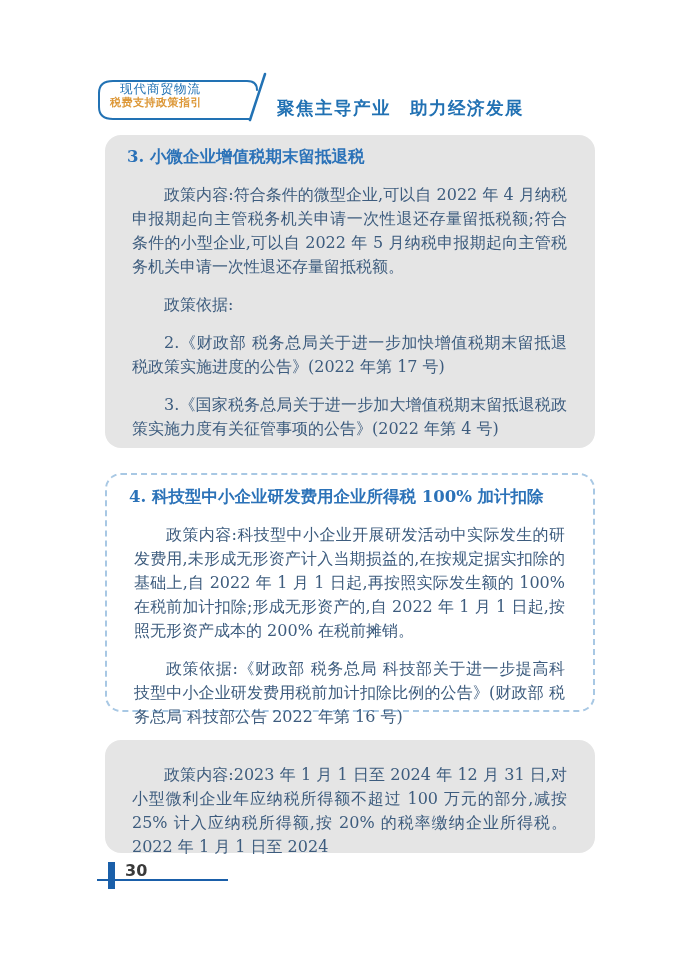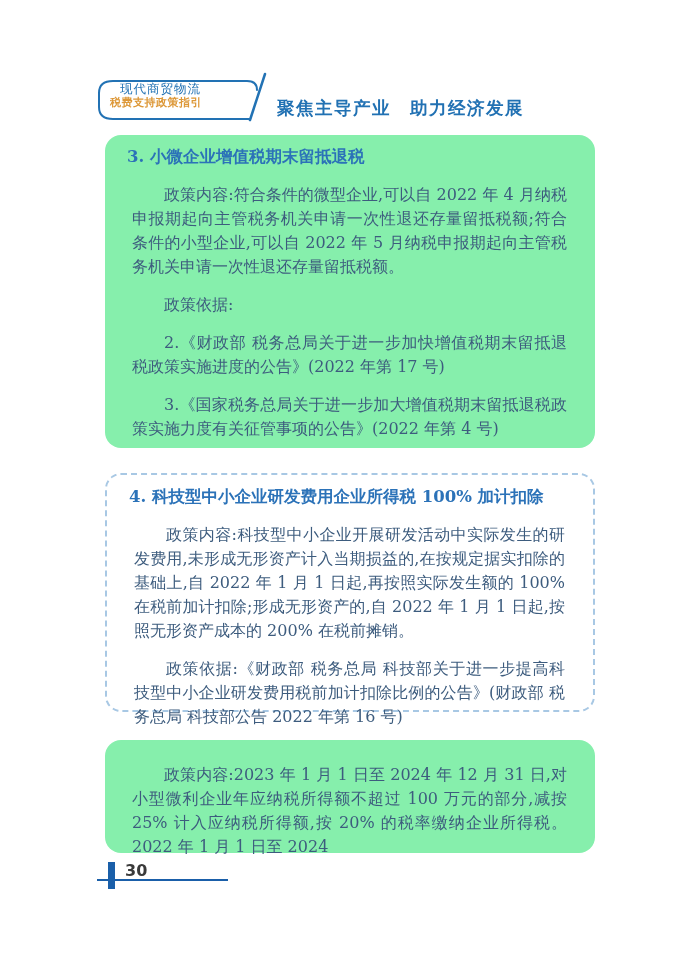--- a/index.html
+++ b/index.html
@@ -32,21 +32,21 @@
     letter-spacing:1.5px;white-space:nowrap;margin-top:8px;
   }
 
   
   .card{
     position:absolute;left:105px;width:490px;
     box-sizing:border-box;
     border-radius:16px;
     padding:9px 14px 0 13px;
   }
-  .card-solid{background:#86efac;}
+  .card-solid{background:#e5e5e5;}
   .card-dashed{background:#ffffff;border:2px dashed #a8c8e4;}
   .card-3{top:135px;height:313px;}
   .card-4{top:473px;height:239px;}
   .card-5{top:740px;height:113px;}
   .card h3{
     margin:0 0 1px 9px;
     font-size:16.5px;line-height:25px;
     font-weight:bold;color:#2b72b8;
   }
   .card p{

